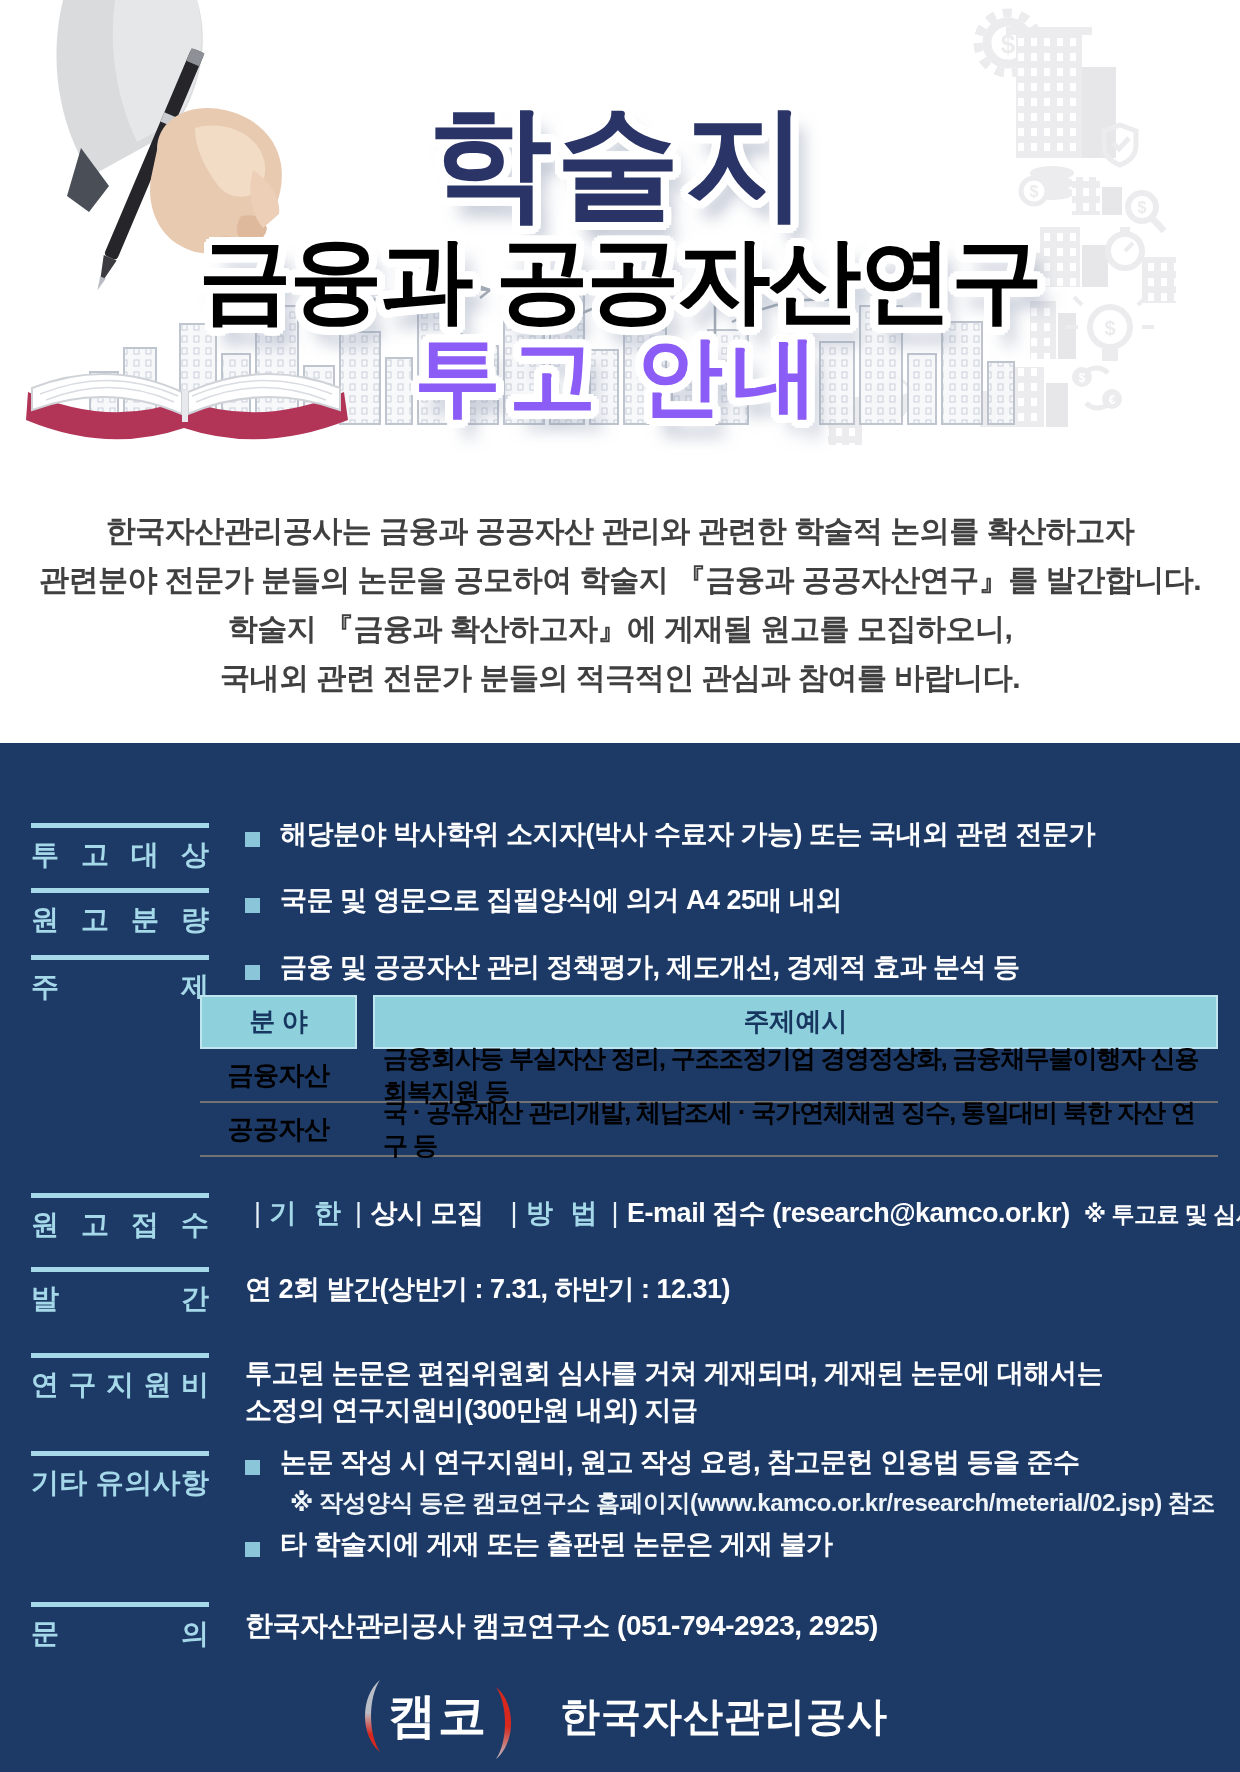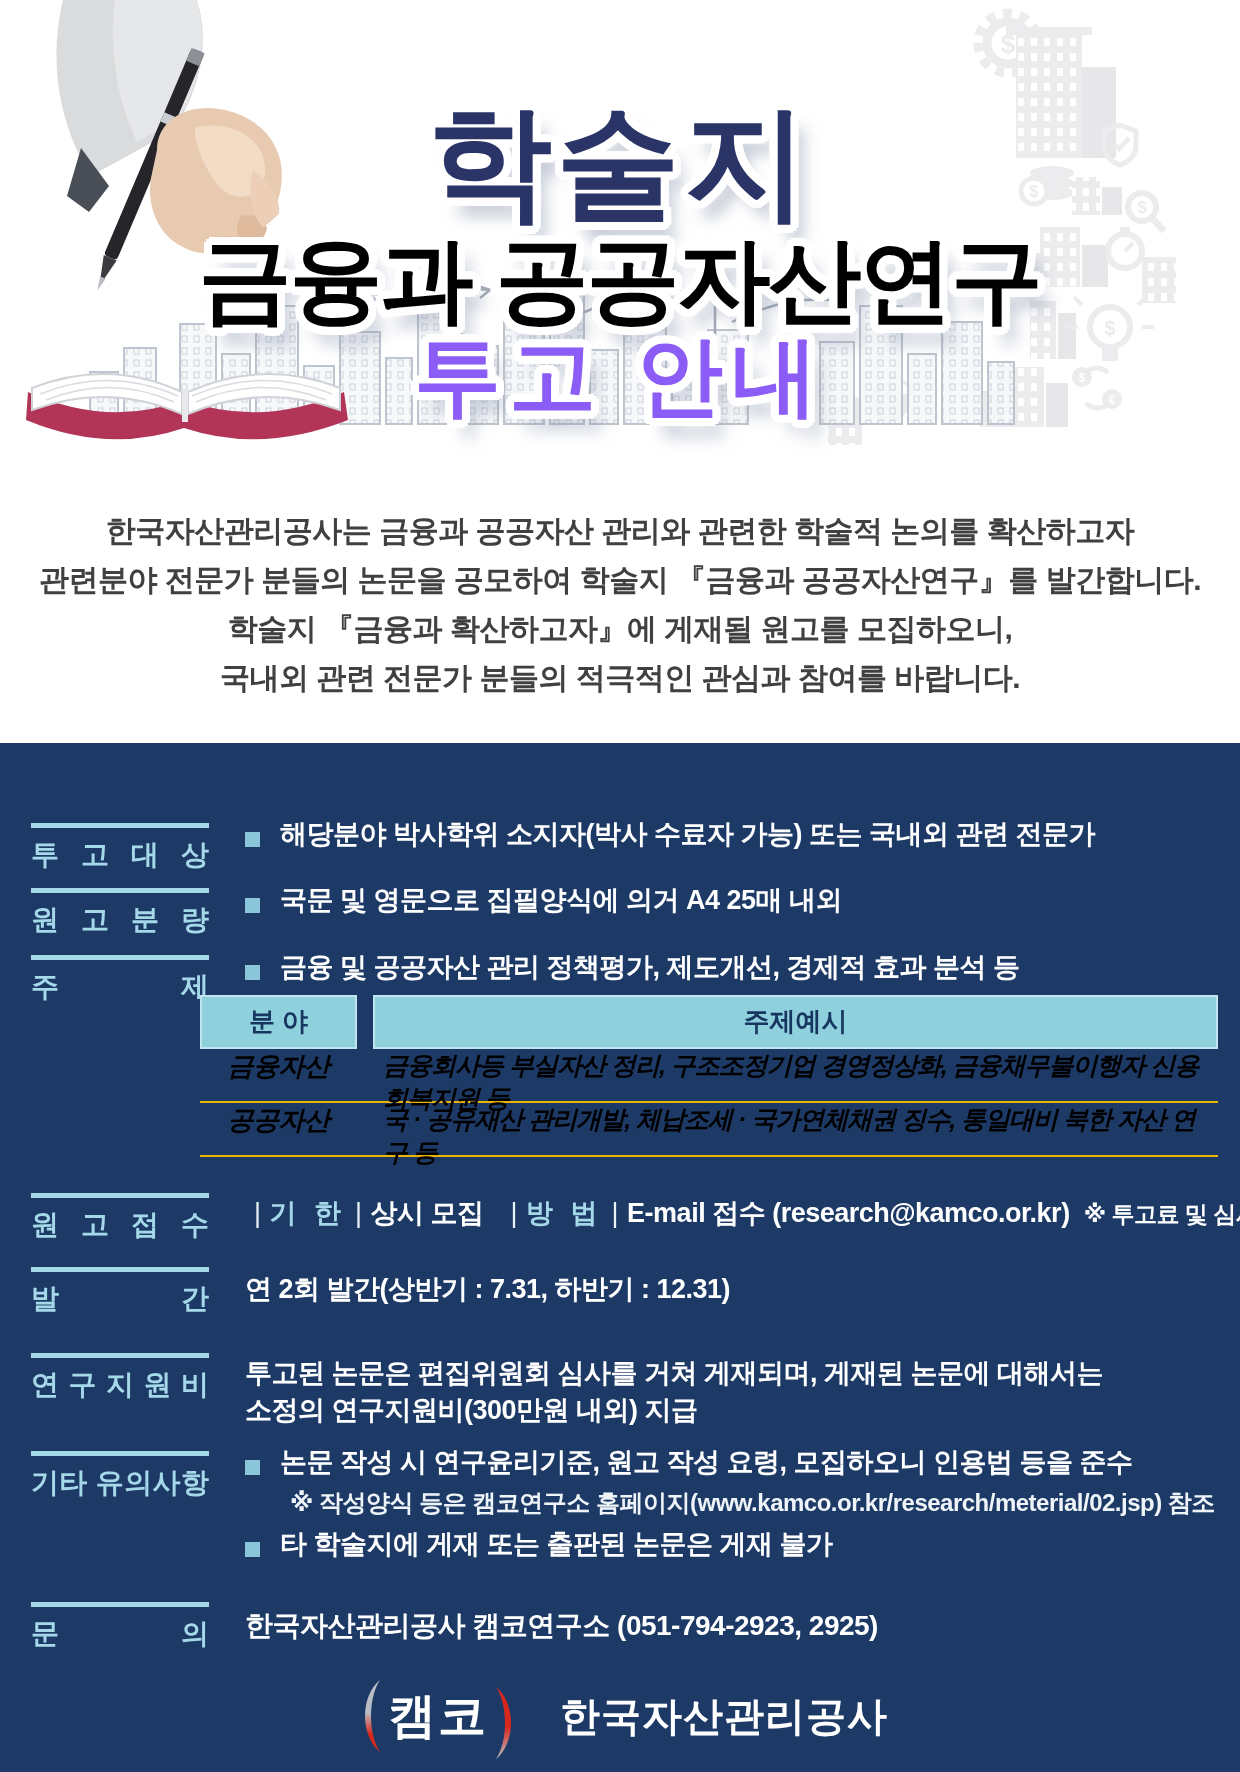--- a/index.html
+++ b/index.html
@@ -36,25 +36,25 @@
               color:#a5d8e8; font-size:28px; font-weight:700; }
   .jc { display:flex; justify-content:space-between; }
 
   .content { position:absolute; left:245px; color:#ffffff; }
   .bullet { display:flex; align-items:center; gap:20px; width:990px; }
   .sq { flex:none; width:15px; height:15px; background:#8ac5da; margin-top:9px; }
   .btxt { font-size:27px; font-weight:700; line-height:1.3; letter-spacing:-0.5px; }
 
   
   .topic-table { position:absolute; left:200px; top:252px; width:1018px; }
-  .thead { display:flex; gap:16px; }
+  .thead { display:flex; gap:16px;font-family:Liberation Serif, serif; }
   .th { background:#8fd0dd; border:2px solid #bfe5ef; color:#16355f; font-weight:700; font-size:26px;
         text-align:center; padding:7px 0 8px; }
   .th1 { width:157px; } .th2 { flex:1; }
-  .trow { display:flex; height:54px; border-bottom:2px solid #eab308;font-style:italic; }
+  .trow { display:flex; align-items:center; height:54px; border-bottom:2px solid #737373; }
   .td1 { width:157px; text-align:center; font-weight:700; font-size:26px; letter-spacing:-0.5px; }
   .td2 { flex:1; padding-left:26px; font-size:25px; font-weight:700; letter-spacing:-1px; }
 
   
   .subm { top:452px; font-size:27px; font-weight:700; white-space:nowrap; letter-spacing:-0.5px; }
   .bar  { color:#e8f3f8; font-weight:400; margin:0 9px; }
   .lbl  { color:#a5d8e8; letter-spacing:5px; }
   .gap18{ display:inline-block; width:18px; }
   .mini { font-size:23px; font-weight:600; margin-left:14px; letter-spacing:-0.5px; }
 
@@ -338,21 +338,21 @@
           <span>타</span>
           <span>&nbsp;</span>
           <span>유</span>
           <span>의</span>
           <span>사</span>
           <span>항</span>
         </div>
       </div>
     <div class="content bullet" style="top:702px">
       <span class="sq"></span>
-      <span class="btxt">논문 작성 시 연구윤리기준, 원고 작성 요령, 모집하오니 인용법 등을 준수</span>
+      <span class="btxt">논문 작성 시 연구지원비, 원고 작성 요령, 참고문헌 인용법 등을 준수</span>
     </div>
     <div class="note-sub">※ 작성양식 등은 캠코연구소 홈페이지(www.kamco.or.kr/research/meterial/02.jsp) 참조</div>
     <div class="content bullet" style="top:784px">
       <span class="sq"></span>
       <span class="btxt">타 학술지에 게재 또는 출판된 논문은 게재 불가</span>
     </div>
 
     <div class="sec-head" style="top:859px">
         <div class="jc-split jc">
           <span>문</span>

